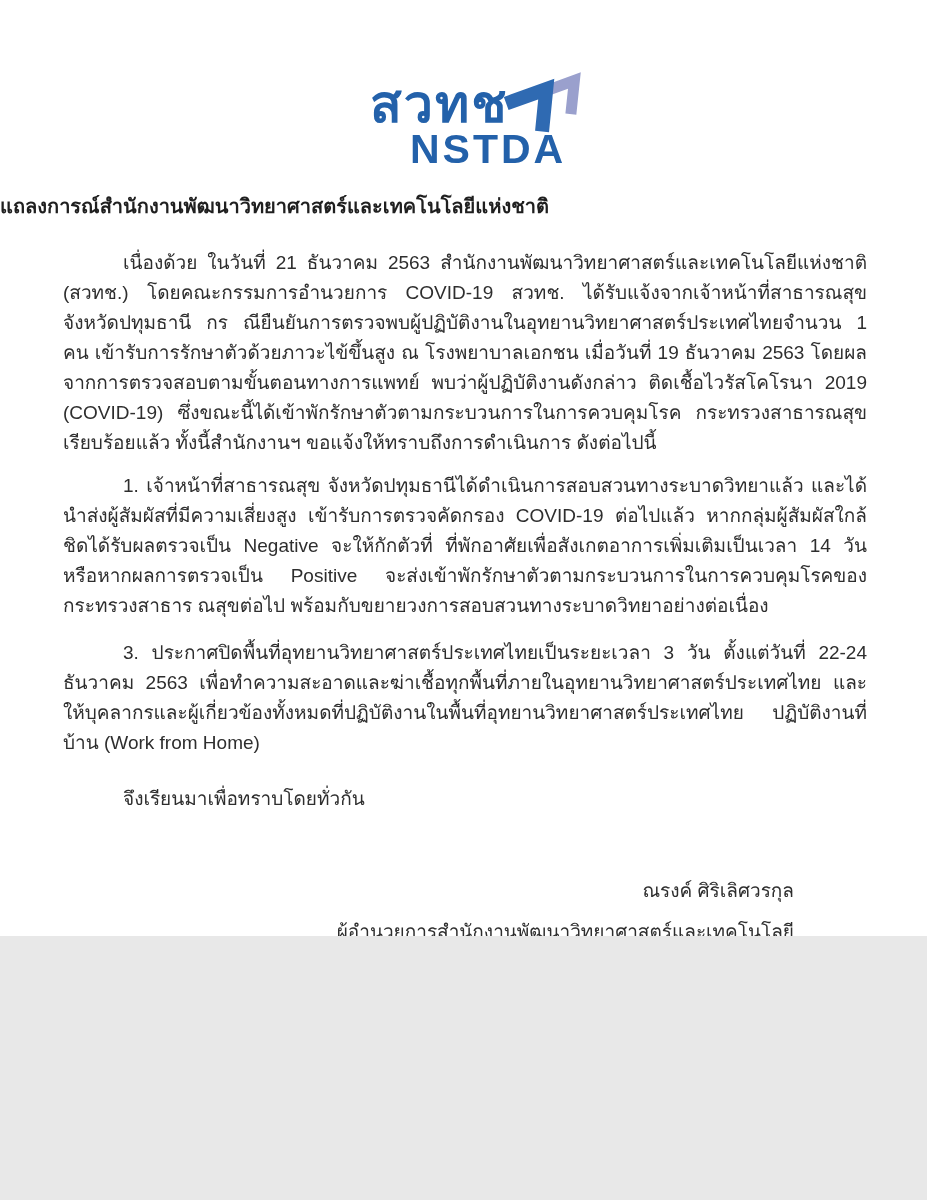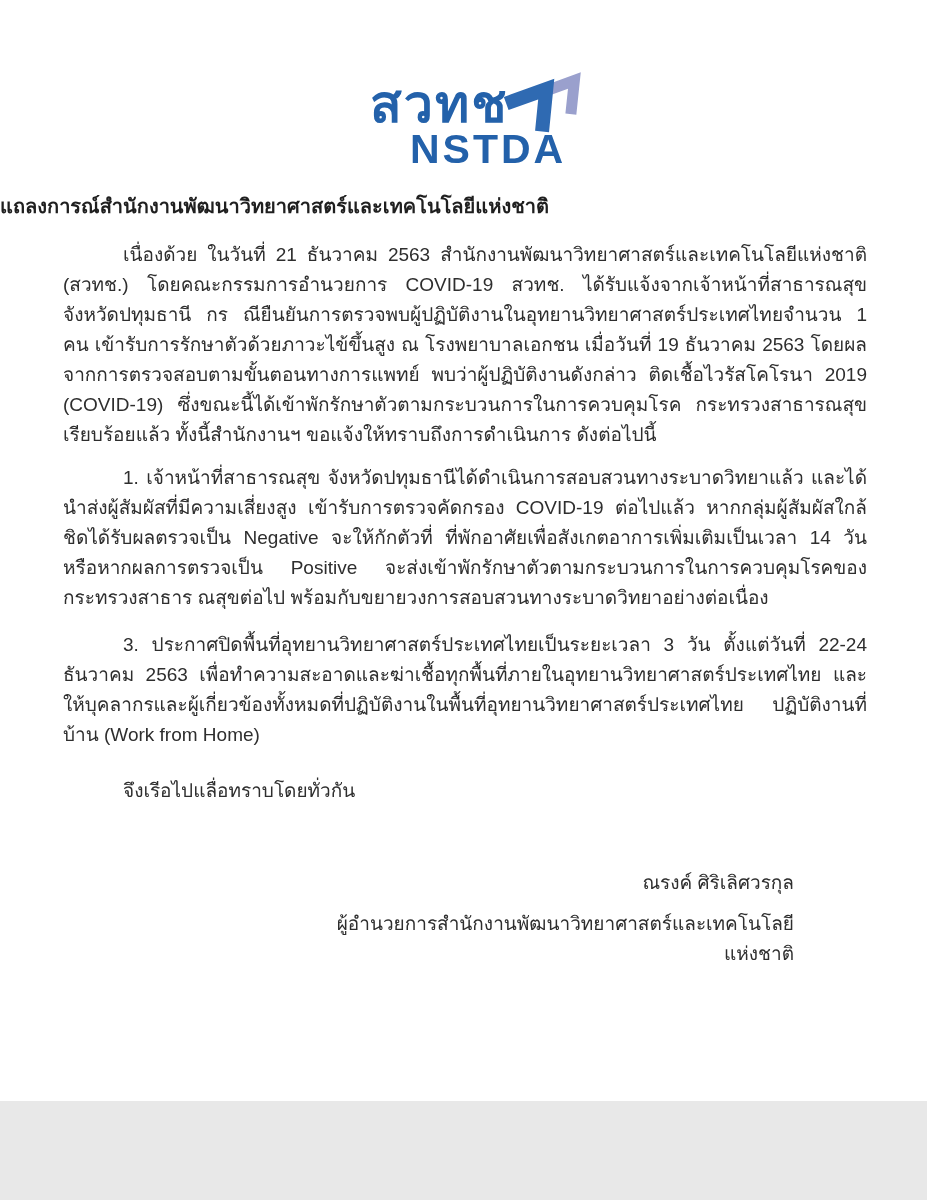--- a/index.html
+++ b/index.html
@@ -1,20 +1,20 @@
 <!DOCTYPE html>
 <html><head>
 <meta charset="utf-8">
 <style>
   * { box-sizing: border-box; }
   html, body { margin: 0; padding: 0; background: #e8e8e8; }
   .page {
     position: relative;
     width: 927px;
-    height: 1101px;
+    height: 936px;
     margin: 0 auto;
     background: #ffffff;
     font-family: "Liberation Sans", sans-serif;
     color: #2e2e2e;
     overflow: hidden;
   }
 
   
   .logo-wrap {
     padding-top: 64px;
@@ -34,21 +34,21 @@
   .doc-subject {
     font-size: 20px;
     font-weight: normal;
     color: #2e2e2e;
     margin-top: 8px;
     line-height: 28px;
   }
 
   
   .body-text {
-    margin: 20px 60px 0 63px;
+    margin: 28px 60px 0 63px;
     font-size: 19px;
     line-height: 30px;
     text-align: justify;
   }
   .body-text p.para {
     text-indent: 60px;
     margin: 0 0 13px 0;
   }
   .body-text p.para-item { margin-bottom: 17px; }
   .body-text p.closing-line {
@@ -92,21 +92,21 @@
   </div>
 
   <div class="title-block">
     <div class="doc-title">แถลงการณ์สำนักงานพัฒนาวิทยาศาสตร์และเทคโนโลยีแห่งชาติ</div>
   </div>
 
   <div class="body-text">
     <p class="para">เนื่องด้วย ในวันที่ 21 ธันวาคม 2563 สำนักงานพัฒนาวิทยาศาสตร์และเทคโนโลยีแห่งชาติ (สวทช.) โดยคณะกรรมการอำนวยการ COVID-19 สวทช. ได้รับแจ้งจากเจ้าหน้าที่สาธารณสุขจังหวัดปทุมธานี กร ณียืนยันการตรวจพบผู้ปฏิบัติงานในอุทยานวิทยาศาสตร์ประเทศไทยจำนวน 1 คน เข้ารับการรักษาตัวด้วยภาวะไข้ขึ้นสูง ณ โรงพยาบาลเอกชน เมื่อวันที่ 19 ธันวาคม 2563 โดยผลจากการตรวจสอบตามขั้นตอนทางการแพทย์ พบว่าผู้ปฏิบัติงานดังกล่าว ติดเชื้อไวรัสโคโรนา 2019 (COVID-19) ซึ่งขณะนี้ได้เข้าพักรักษาตัวตามกระบวนการในการควบคุมโรค กระทรวงสาธารณสุขเรียบร้อยแล้ว ทั้งนี้สำนักงานฯ ขอแจ้งให้ทราบถึงการดำเนินการ ดังต่อไปนี้</p>
     <p class="para para-item">1. เจ้าหน้าที่สาธารณสุข จังหวัดปทุมธานีได้ดำเนินการสอบสวนทางระบาดวิทยาแล้ว และได้นำส่งผู้สัมผัสที่มีความเสี่ยงสูง เข้ารับการตรวจคัดกรอง COVID-19 ต่อไปแล้ว หากกลุ่มผู้สัมผัสใกล้ชิดได้รับผลตรวจเป็น Negative จะให้กักตัวที่ ที่พักอาศัยเพื่อสังเกตอาการเพิ่มเติมเป็นเวลา 14 วัน หรือหากผลการตรวจเป็น Positive จะส่งเข้าพักรักษาตัวตามกระบวนการในการควบคุมโรคของกระทรวงสาธาร ณสุขต่อไป พร้อมกับขยายวงการสอบสวนทางระบาดวิทยาอย่างต่อเนื่อง</p>
     <p class="para para-item">3. ประกาศปิดพื้นที่อุทยานวิทยาศาสตร์ประเทศไทยเป็นระยะเวลา 3 วัน ตั้งแต่วันที่ 22-24 ธันวาคม 2563 เพื่อทำความสะอาดและฆ่าเชื้อทุกพื้นที่ภายในอุทยานวิทยาศาสตร์ประเทศไทย และให้บุคลากรและผู้เกี่ยวข้องทั้งหมดที่ปฏิบัติงานในพื้นที่อุทยานวิทยาศาสตร์ประเทศไทย ปฏิบัติงานที่บ้าน (Work from Home)</p>
-    <p class="closing-line">จึงเรีอไปแลื่อทราบโดยทั่วกัน</p>
+    <p class="closing-line">จึงเรียนมาเพื่อทราบโดยทั่วกัน</p>
   </div>
 
   <div class="signature">
     <div class="sig-line">ณรงค์ ศิริเลิศวรกุล</div>
     <div class="sig-line">ผู้อำนวยการสำนักงานพัฒนาวิทยาศาสตร์และเทคโนโลยีแห่งชาติ</div>
 
   </div>
 
 </div>
 

